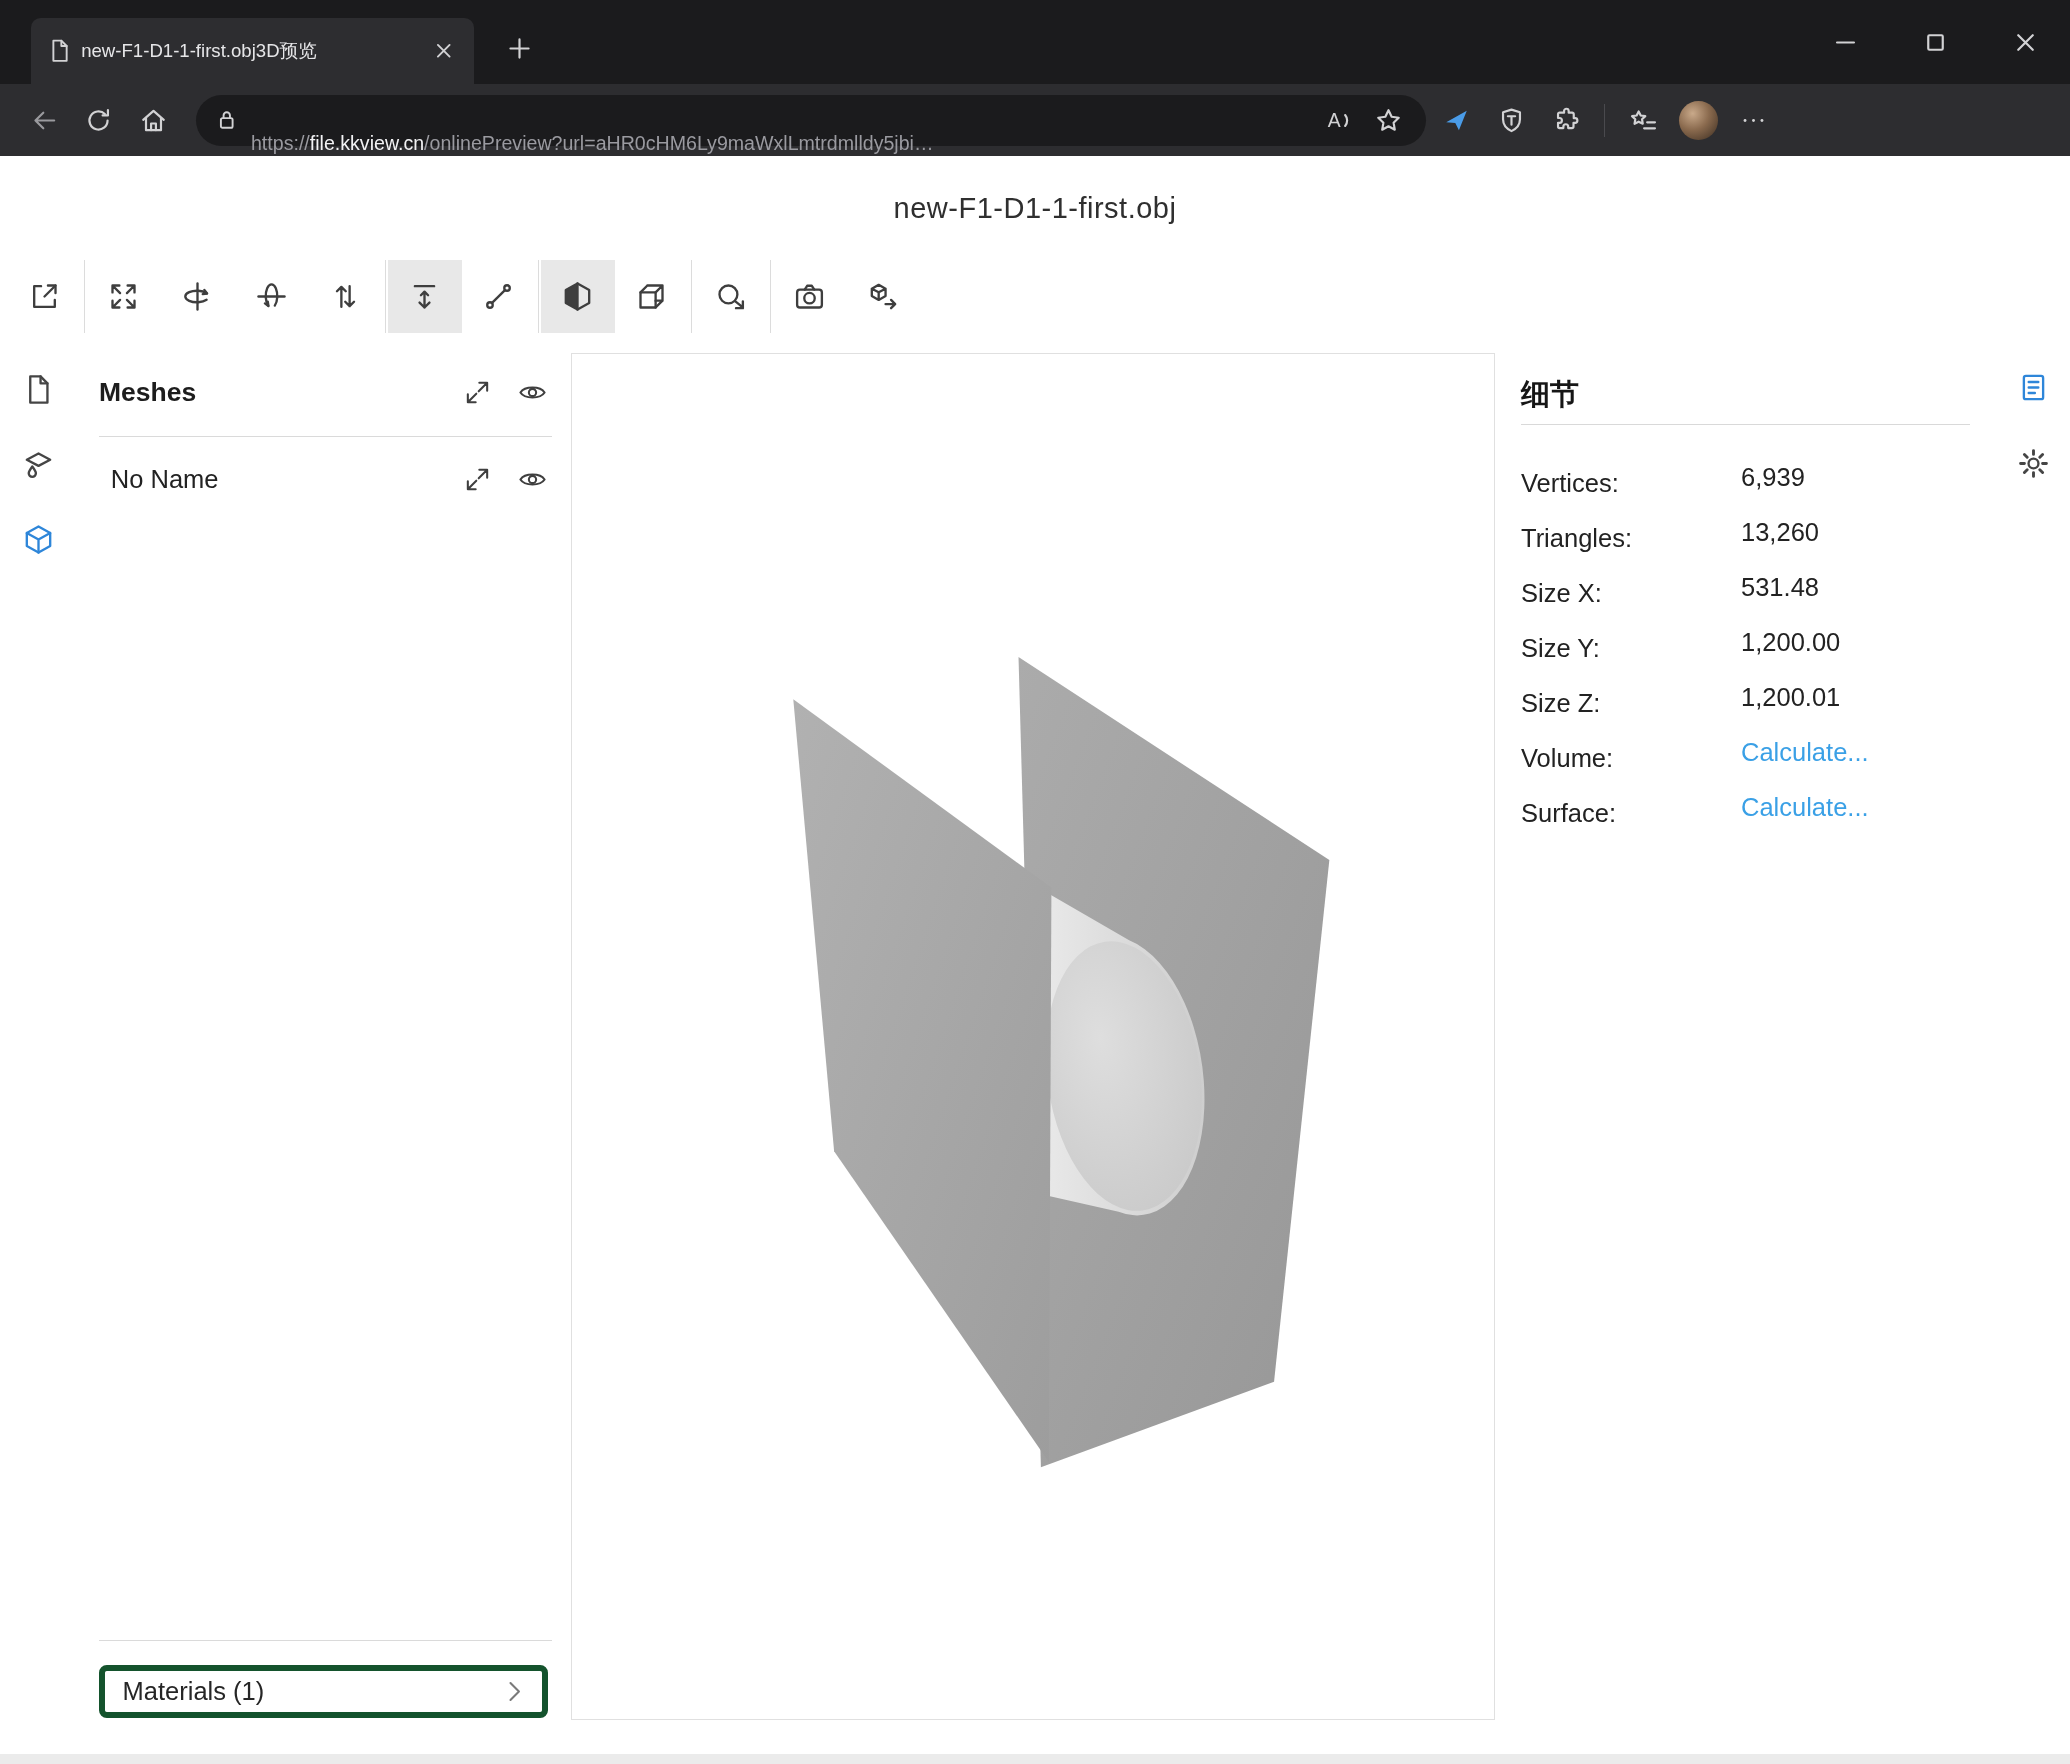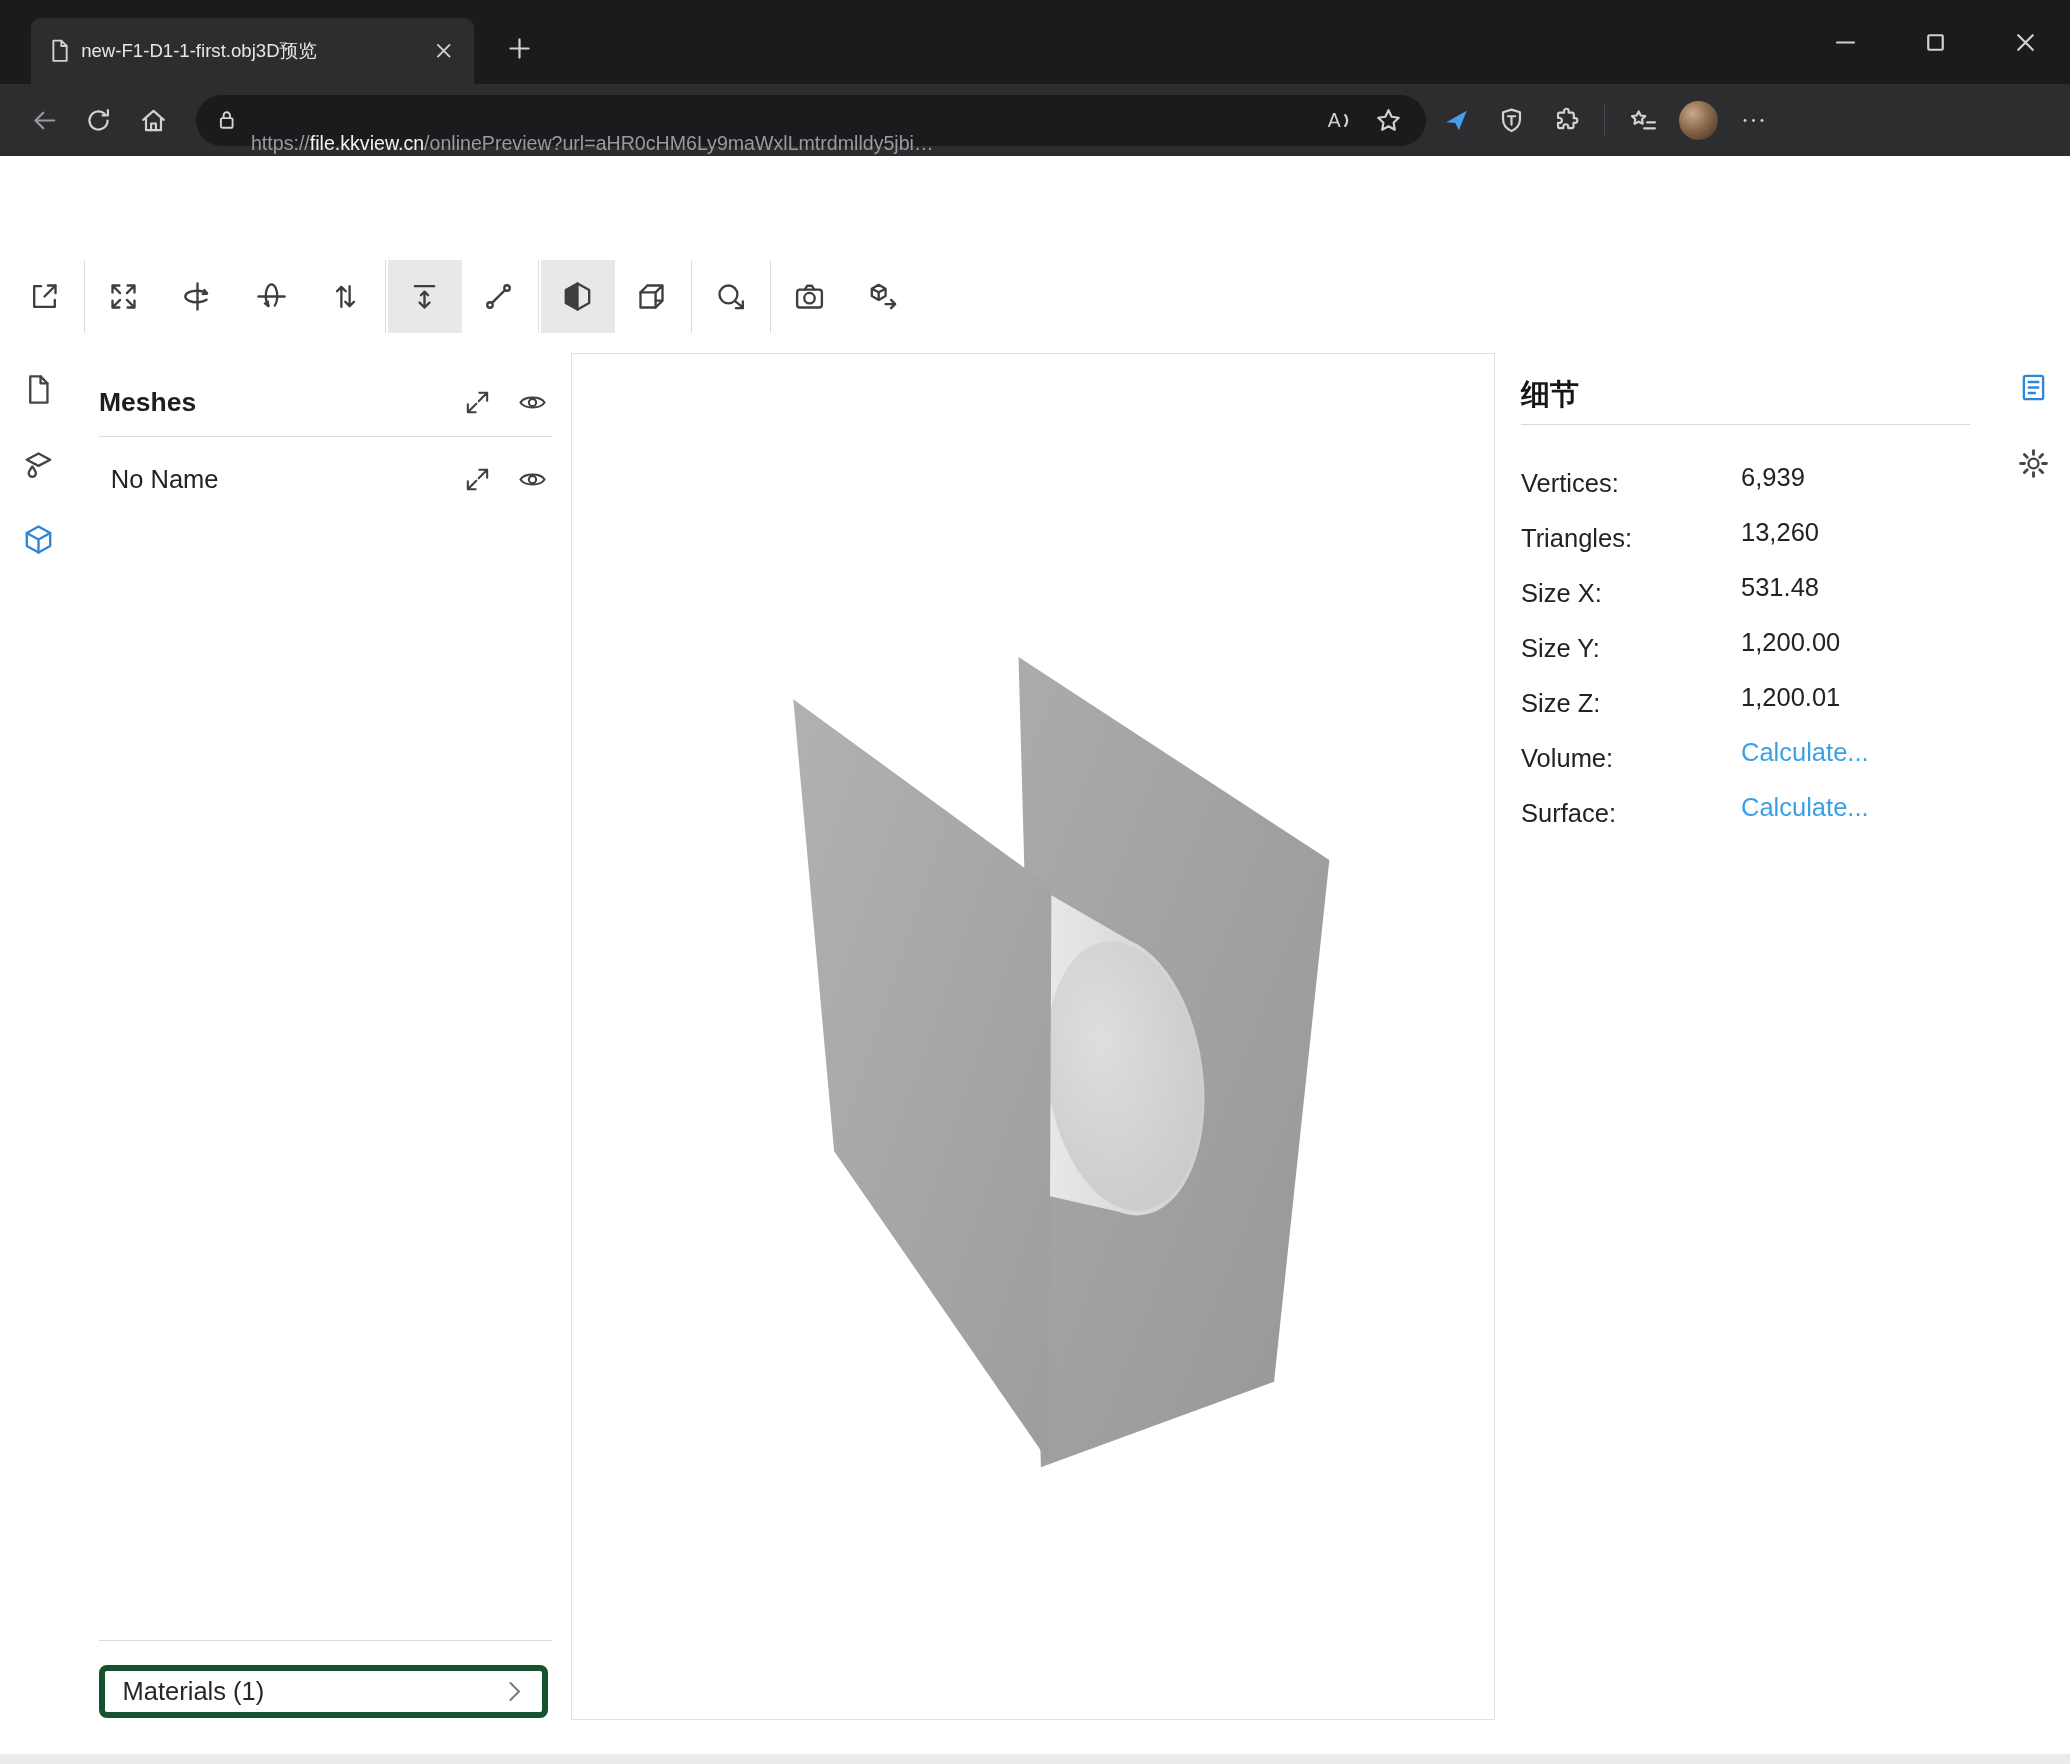--- a/index.html
+++ b/index.html
@@ -43,21 +43,21 @@
   .tbtn.sel { background:#e8e8e8; }
   .tdiv { width:1px; background:#dcdcdc; margin:0 2px; }
   .ticon { width:33px; height:33px; fill:none; stroke:#3e3e3e; stroke-width:1.7; stroke-linecap:round; stroke-linejoin:round; }
 
   .left-rail { position:absolute; left:0; top:196px; width:76px; display:flex; flex-direction:column; align-items:center; }
   .railbtn { width:76px; height:75px; display:flex; align-items:center; justify-content:center; }
   .ricon { width:33px; height:33px; fill:none; stroke:#454545; stroke-width:1.7; stroke-linecap:round; stroke-linejoin:round; }
   .ricon.blue { stroke:#2e86d9; }
 
   .left-panel { position:absolute; left:99px; top:197px; width:453px; height:1367px; }
-  .panel-header { display:flex; align-items:flex-end; padding:13.7px 3.9px 0 0; height:65px; }
+  .panel-header { display:flex; align-items:center; padding:13.7px 3.9px 0 0; height:65px; }
   .panel-header .ptitle { flex:1; font-size:26.5px; font-weight:600; color:#1d1d1d; }
   .picon { width:29px; height:29px; fill:none; stroke:#3f3f3f; stroke-width:1.7; stroke-linecap:round; stroke-linejoin:round; }
   .pbtn { width:31px; height:31px; display:flex; align-items:center; justify-content:center; margin-left:24.5px; }
   .pdivider { height:1px; background:#dadada; margin-top:17.6px; }
   .mesh-row { display:flex; align-items:center; height:63px; margin-top:11.8px; padding:0 3.9px 0 11.8px; }
   .mesh-row .mname { flex:1; font-size:25.5px; color:#222; }
   .materials-divider { position:absolute; left:0; right:0; bottom:79px; height:1px; background:#dadada; }
   .materials-btn { position:absolute; left:0; right:3.9px; bottom:2px; height:53px; border:6px solid #14532d; border-radius:7.8px;
                    display:flex; align-items:center; padding:0 13.7px 0 17.6px; font-size:25.5px; color:#262626; }
   .materials-btn .mlabel { flex:1; }
@@ -188,20 +188,21 @@
     <svg class="nicon" viewBox="0 0 24 24">
       <circle cx="5" cy="12" r="1.2" fill="#d2d2d4" stroke="none"></circle>
         <circle cx="12" cy="12" r="1.2" fill="#d2d2d4" stroke="none"></circle>
         <circle cx="19" cy="12" r="1.2" fill="#d2d2d4" stroke="none"></circle>
     </svg>
   </span>
 </div>
 
 <div class="page">
 
+  <div class="doc-title">new-F1-D1-1-first.obj</div>
 
   <div class="toolbar">
     <span class="tbtn">
       <svg class="ticon" viewBox="0 0 24 24">
         <path d="M9.5 4.5H4.5v15h15v-5"></path>
           <path d="M12 12 20 4"></path>
           <path d="M14.5 4H20v5.5"></path>
       </svg>
     </span>
     <span class="tdiv"></span>

